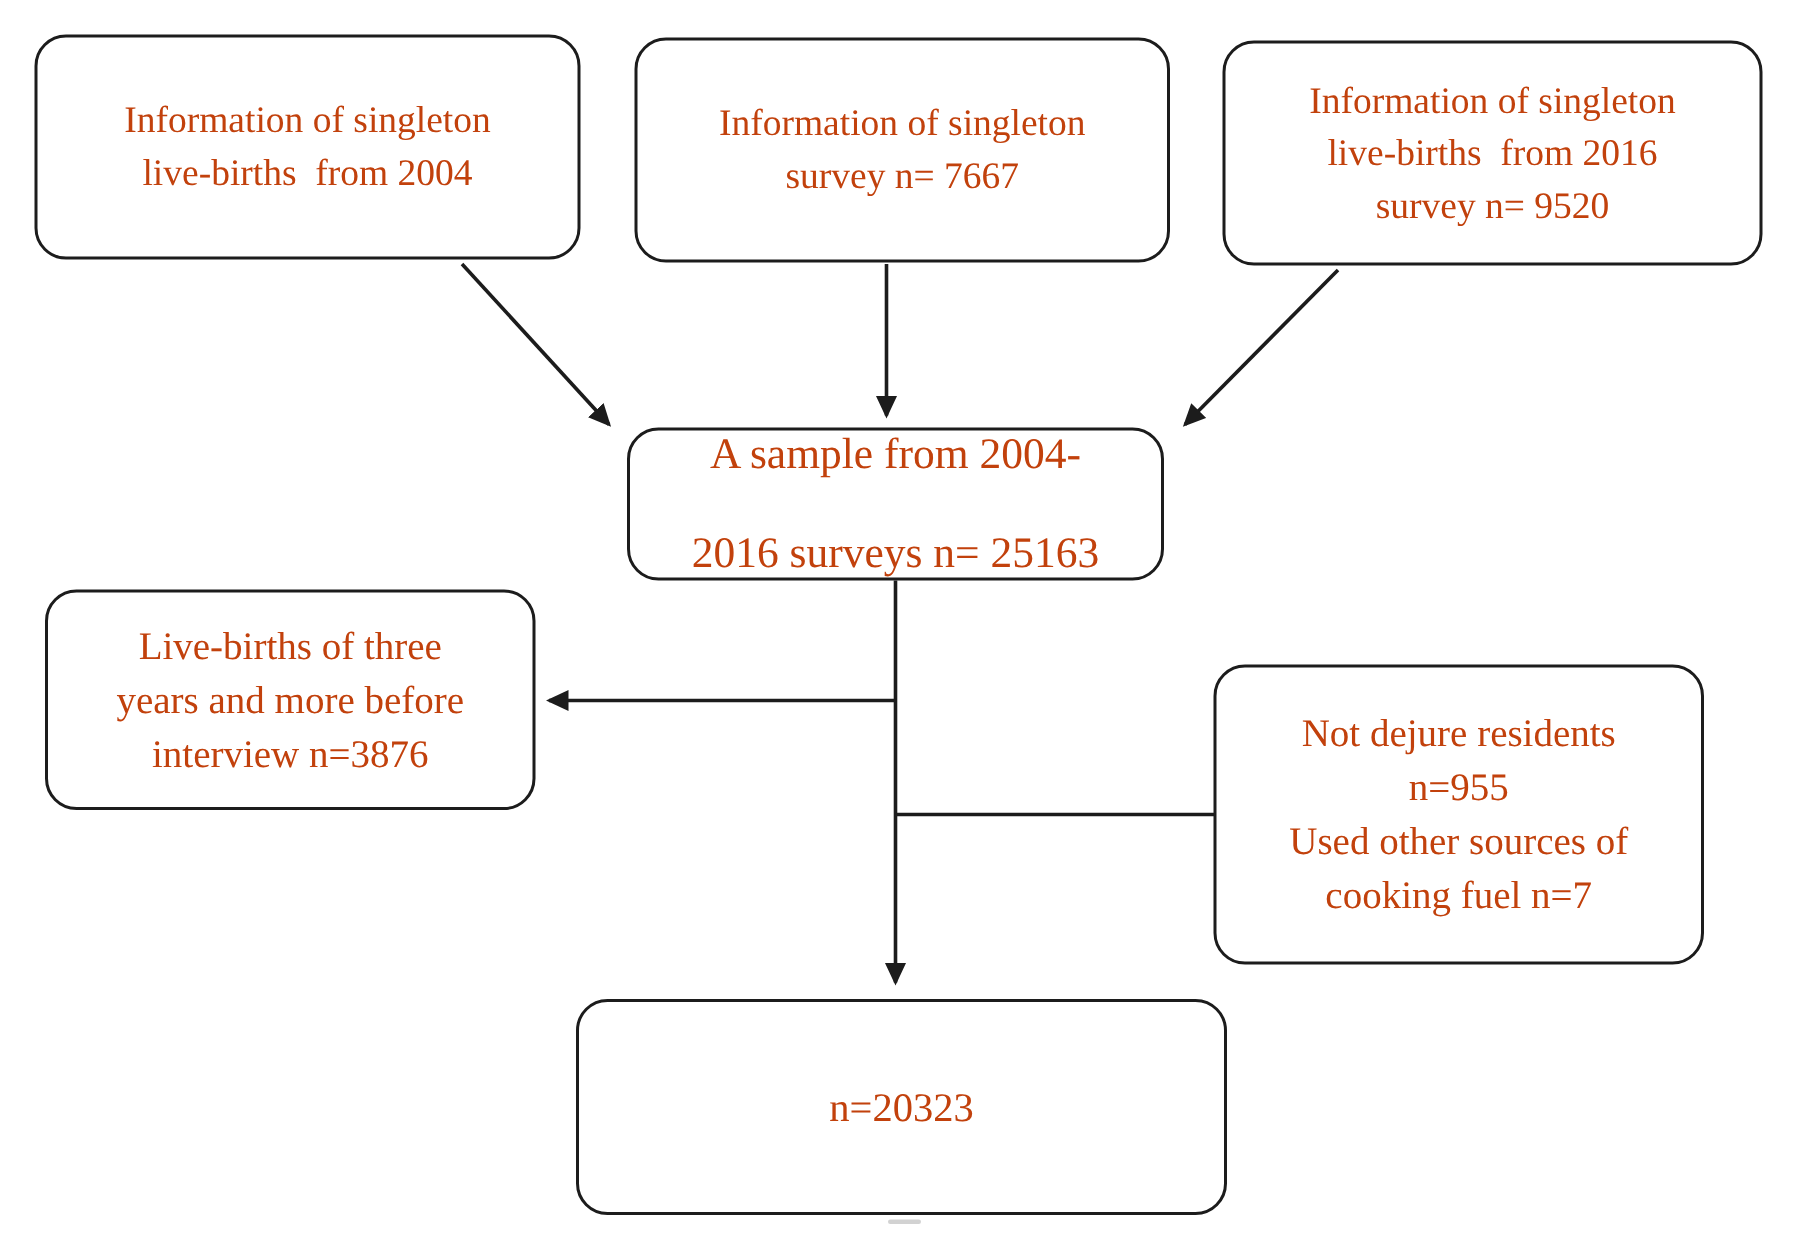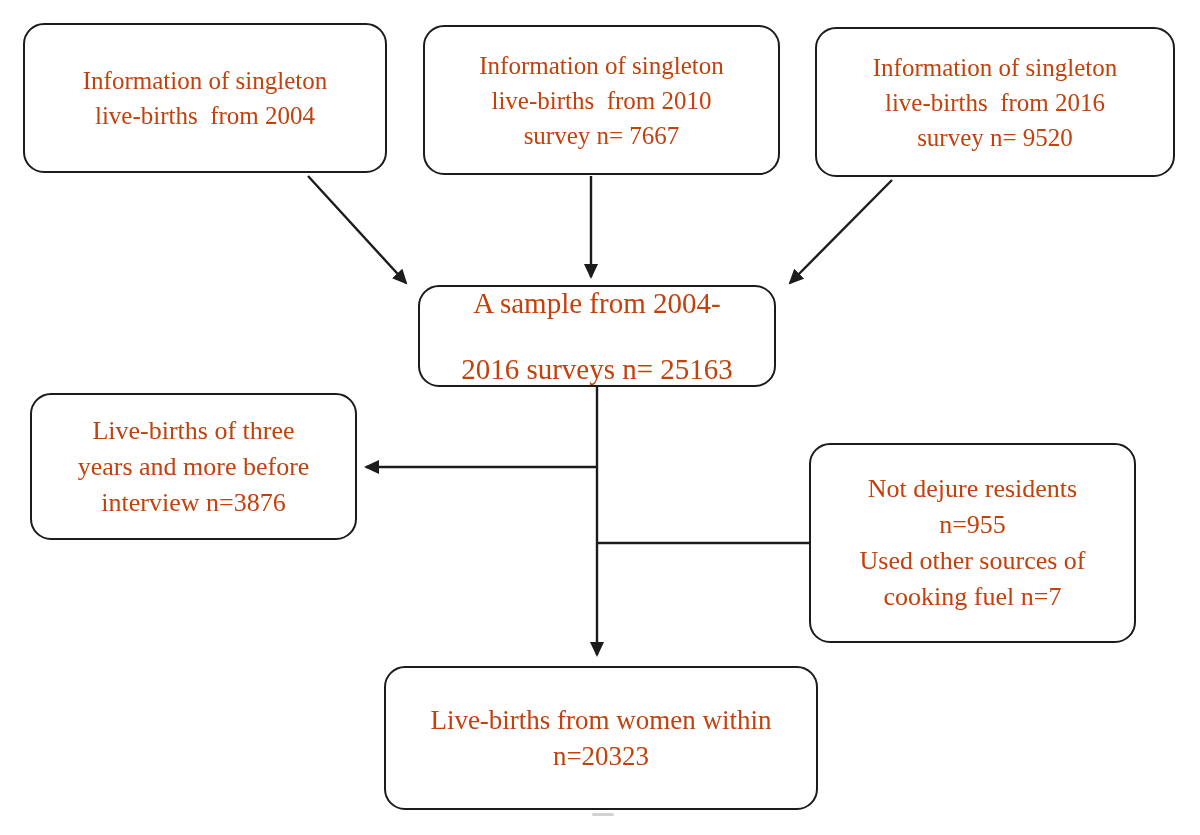--- a/index.html
+++ b/index.html
@@ -83,21 +83,20 @@
     </g>
   </svg>
 
   <div class="fbox top-box" id="box-2004">
     <span class="line">Information of singleton</span>
     <span class="line">live-births  from 2004</span>
   </div>
 
   <div class="fbox top-box" id="box-2010">
     <span class="line">Information of singleton</span>
-    <span class="line">live-births  from 2010</span>
     <span class="line">survey n= 7667</span>
   </div>
 
   <div class="fbox top-box" id="box-2016">
     <span class="line">Information of singleton</span>
     <span class="line">live-births  from 2016</span>
     <span class="line">survey n= 9520</span>
   </div>
 
   <div class="fbox mid-box" id="box-sample">
@@ -112,19 +111,18 @@
   </div>
 
   <div class="fbox side-box" id="box-right">
     <span class="line">Not dejure residents</span>
     <span class="line">n=955</span>
     <span class="line">Used other sources of</span>
     <span class="line">cooking fuel n=7</span>
   </div>
 
   <div class="fbox final-box" id="box-final">
-    <span class="line">Live-births from women within</span>
     <span class="line">n=20323</span>
   </div>
 
   <div class="artifact-dash"></div>
 
 </div>
 
 </body></html>

